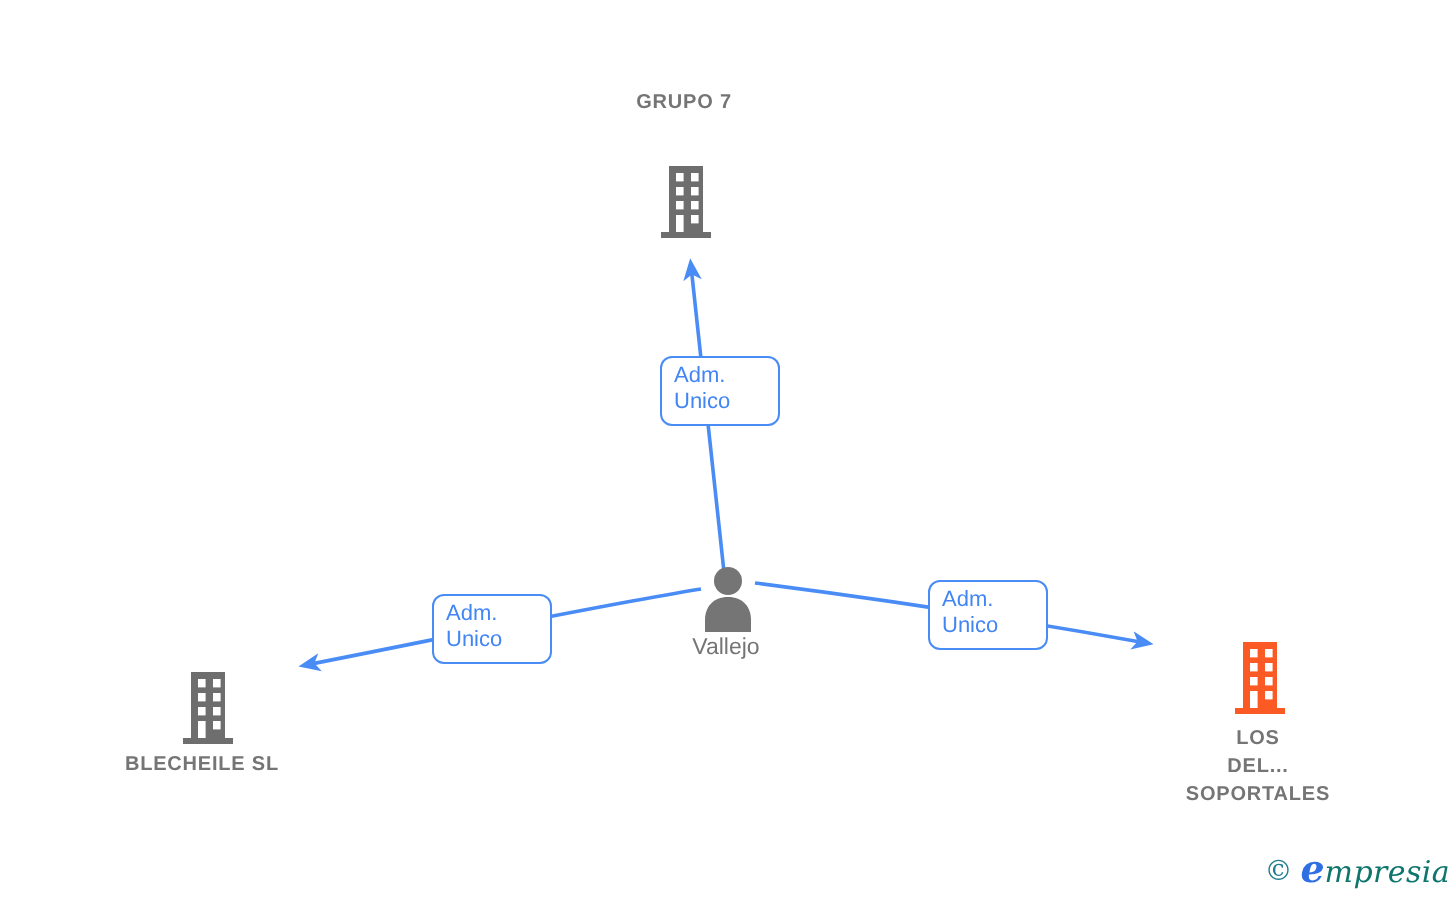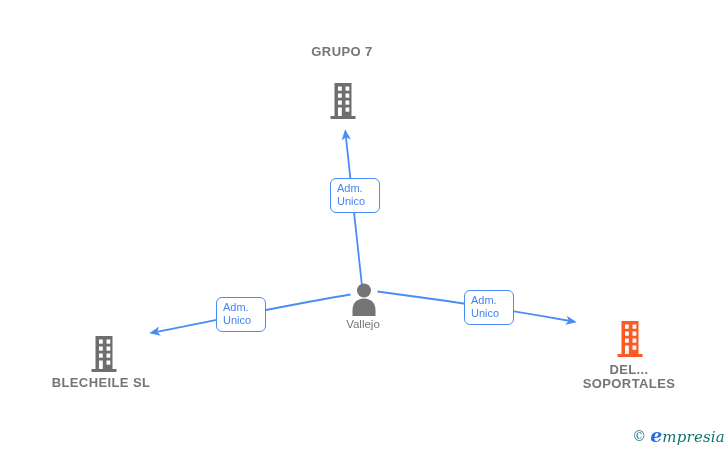--- a/index.html
+++ b/index.html
@@ -35,35 +35,35 @@
   .person-icon { color: #757575; }
   .node-label {
     position: absolute;
     width: 140px;
     text-align: center;
     color: #757575;
     z-index: 2;
   }
   .node-label span { display: block; }
   .company-label {
-    font-size: 13px;
+    font-size: 10px;
     font-weight: bold;
     line-height: 14px;
     letter-spacing: 0.4px;
   }
   .person-label {
     font-size: 11.5px;
     font-weight: normal;
     line-height: 15px;
   }
   .edge-label {
     position: absolute;
     z-index: 3;
     box-sizing: border-box;
-    width: 50px;
+    width: 60px;
     height: 35px;
     background: #ffffff;
     border: 1.5px solid #4a8cf5;
     border-radius: 6px;
     color: #4285f4;
     font-size: 11px;
     line-height: 13px;
     padding: 3px 0 0 6px;
   }
   .edge-label span { display: block; }
@@ -165,20 +165,21 @@
       <rect x="16.5" y="3.5" width="3.8" height="4.2" fill="#ffffff"></rect>
       <rect x="9" y="10.5" width="3.8" height="4.2" fill="#ffffff"></rect>
       <rect x="16.5" y="10.5" width="3.8" height="4.2" fill="#ffffff"></rect>
       <rect x="9" y="17.5" width="3.8" height="4.2" fill="#ffffff"></rect>
       <rect x="16.5" y="17.5" width="3.8" height="4.2" fill="#ffffff"></rect>
       <rect x="9" y="24.5" width="3.8" height="8.5" fill="#ffffff"></rect>
       <rect x="16.5" y="24.5" width="3.8" height="4.2" fill="#ffffff"></rect>
     </svg>
   </div>
   <div class="node-label company-label" style="left:559px; top:363px;">
+    <span>LOS</span>
     <span>DEL...</span>
     <span>SOPORTALES</span>
   </div>
 
   <div class="edge-label" style="left:330px; top:178px;">
     <span>Adm.</span>
     <span>Unico</span>
   </div>
   <div class="edge-label" style="left:216px; top:297px;">
     <span>Adm.</span>

